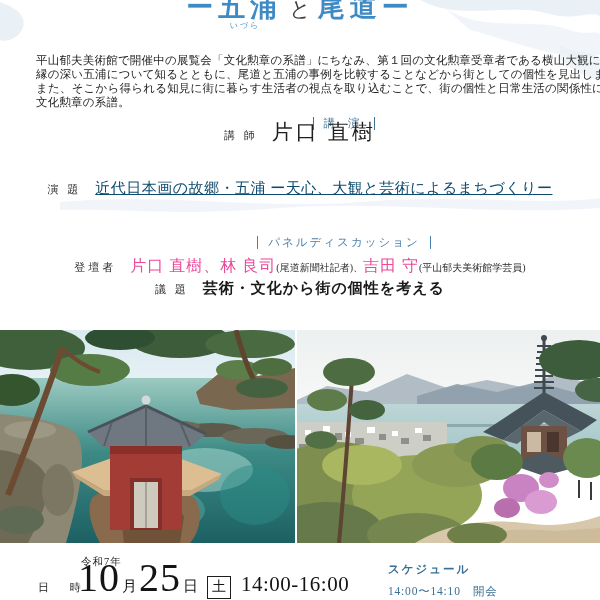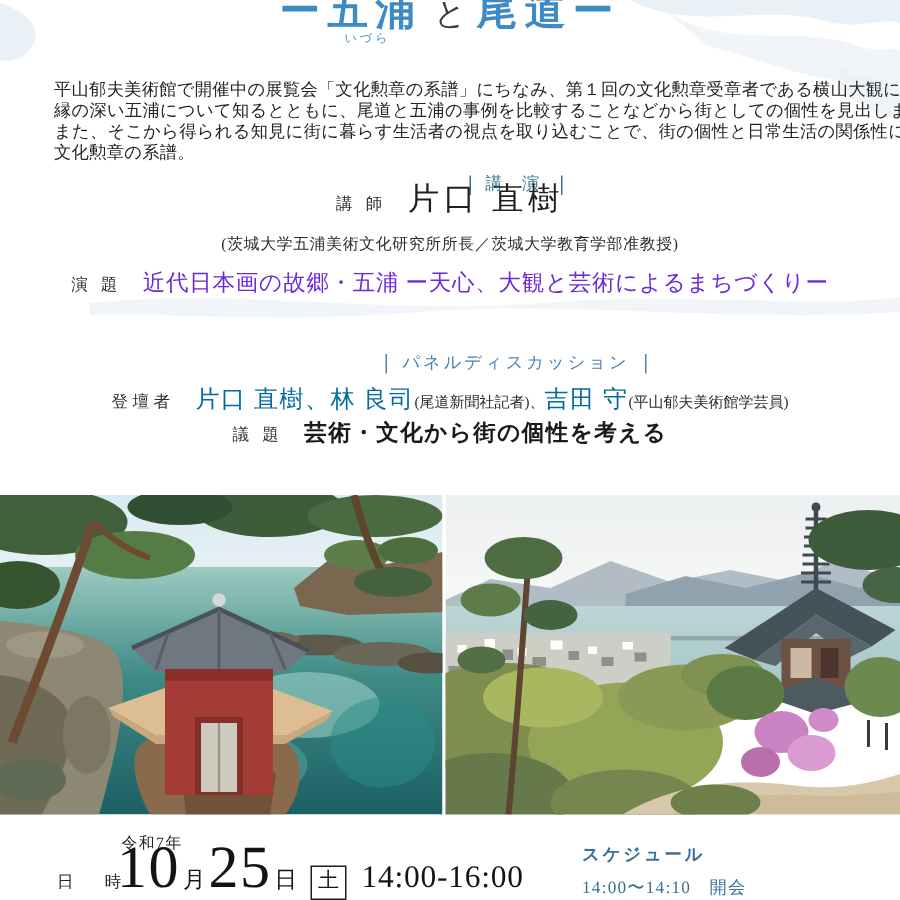--- a/index.html
+++ b/index.html
@@ -34,24 +34,24 @@
   .hdr-lecture{top:113px;}
   .hdr-panel{top:232px;color:#4a80ad;}
   .hdr-panel .inner{border-color:#4a80ad;letter-spacing:2px;}
 
   .rowc{position:absolute;left:0;width:600px;text-align:center;white-space:nowrap;}
   .lbl{font-size:11px;letter-spacing:3px;color:#2e2e2e;}
   .lect-row{top:118px;}
   .lect-name{font-size:21px;letter-spacing:3px;margin-left:10px;color:#1f1f1f;}
   .affil{top:156px;font-size:10.5px;letter-spacing:0.5px;color:#2b2b2b;}
   .topic-row{top:179px;}
-  .topic-text{font-size:15px;letter-spacing:0.5px;margin-left:10px;color:#6d28d9;}
+  .topic-text{font-size:15px;letter-spacing:0.5px;margin-left:10px;color:#0c4a6e;text-decoration:underline;}
 
   .panelists-row{top:256px;}
-  .p-name{font-size:16px;letter-spacing:1px;color:#0369a1;}
+  .p-name{font-size:16px;letter-spacing:1px;color:#ec4899;}
   .p-note{font-size:10px;color:#2b2b2b;}
   .agenda-row{top:279px;}
   .agenda-text{font-size:15px;letter-spacing:1px;margin-left:10px;color:#1a1a1a;font-weight:600;}
 
   
   .photos{position:absolute;top:330px;left:0;width:600px;height:213px;display:flex;gap:2px;background:#fff;}
   .photos svg{display:block;}
 
   
   .dt-label{position:absolute;left:38px;top:580px;font-size:11px;letter-spacing:9px;color:#242424;}
@@ -100,21 +100,20 @@
     <div class="line">文化勲章の系譜。</div>
   </div>
 
   <div class="sec-header hdr-lecture">
     <span class="inner">講 演</span>
   </div>
   <div class="rowc lect-row">
     <span class="lbl">講 師</span>
     <span class="lect-name">片口 直樹</span>
   </div>
-  <div class="rowc affil">(茨城大学五浦美術文化研究所所長／茨城大学教育学部准教授)</div>
   <div class="rowc topic-row">
     <span class="lbl">演 題</span>
     <span class="topic-text">近代日本画の故郷・五浦 ー天心、大観と芸術によるまちづくりー</span>
   </div>
 
   <div class="sec-header hdr-panel">
     <span class="inner">パネルディスカッション</span>
   </div>
   <div class="rowc panelists-row">
     <span class="lbl">登壇者</span>

